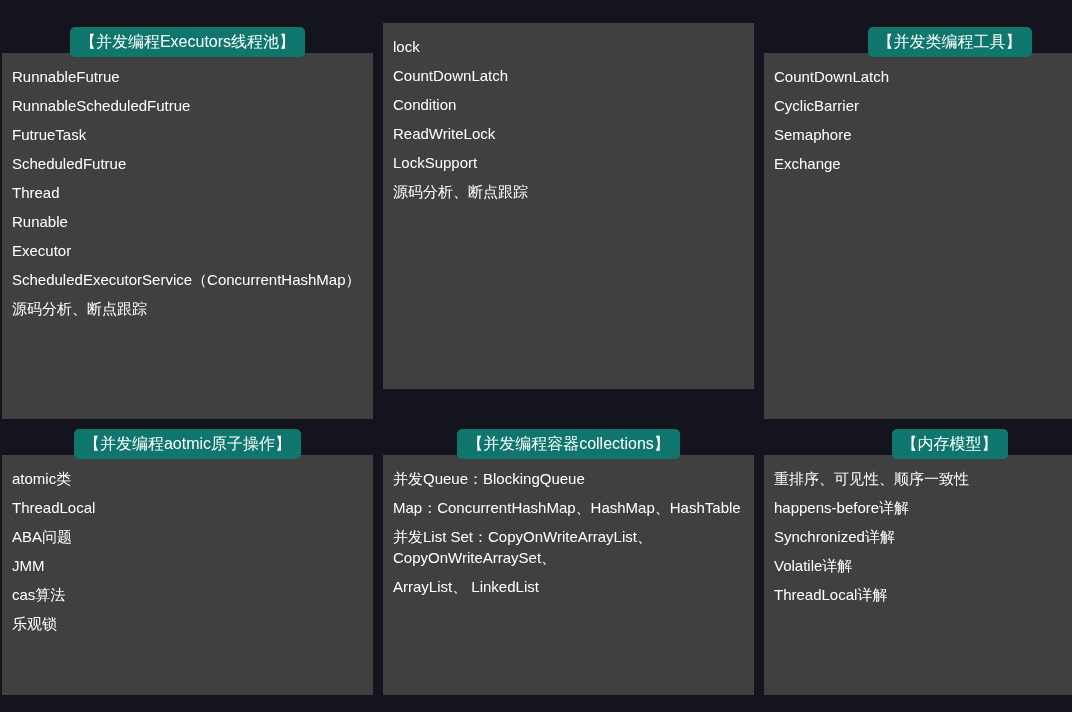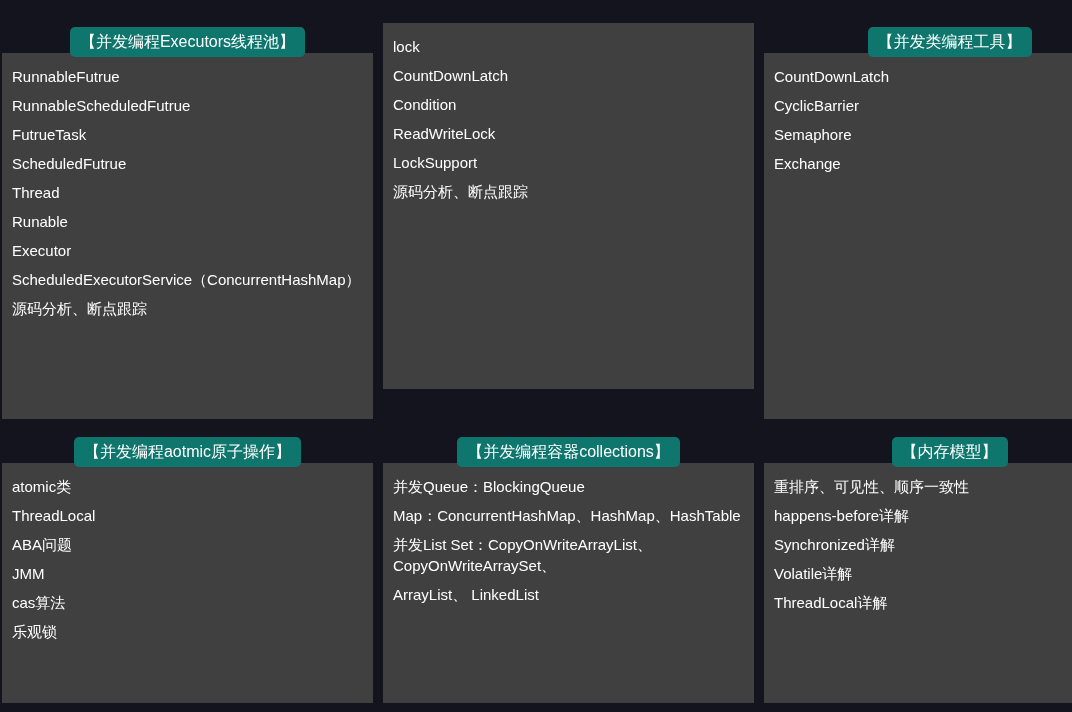--- a/index.html
+++ b/index.html
@@ -10,21 +10,21 @@
     color: #ffffff;
   }
   .grid {
     width: 1135px;            
     display: flex;
     flex-wrap: wrap;
     column-gap: 10px;
     padding: 27px 0 0 2px;
   }
   .section { width: 371px; }
-  .section:nth-child(n+4) { margin-top: 18px; }
+  .section:nth-child(n+4) { margin-top: 10px; }
   .badge-row {
     height: 30px;
     display: flex;
     justify-content: center;
     position: relative;
     z-index: 2;
   }
   .badge {
     background: #0f766e;
     color: #ffffff;

